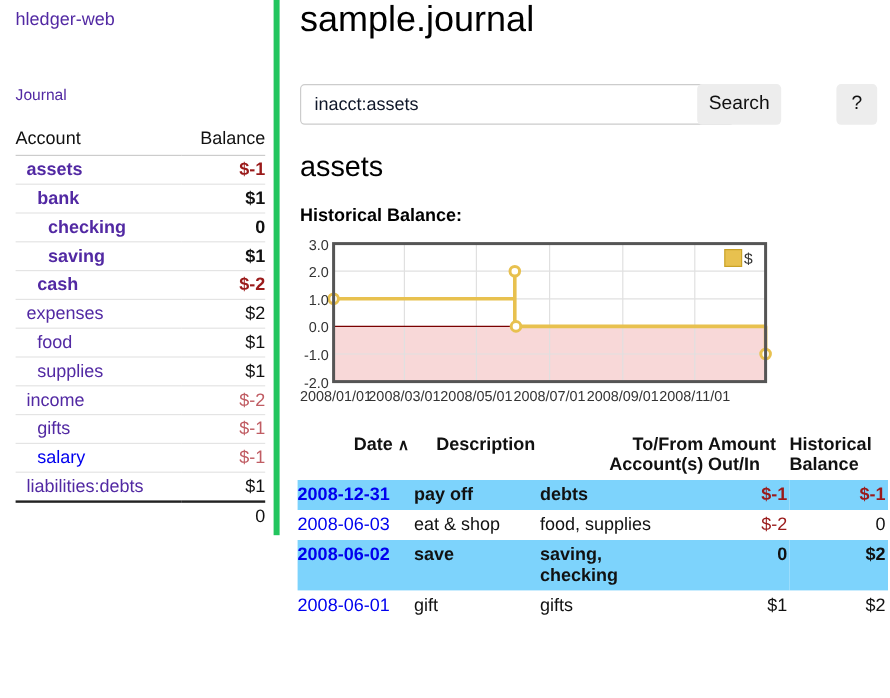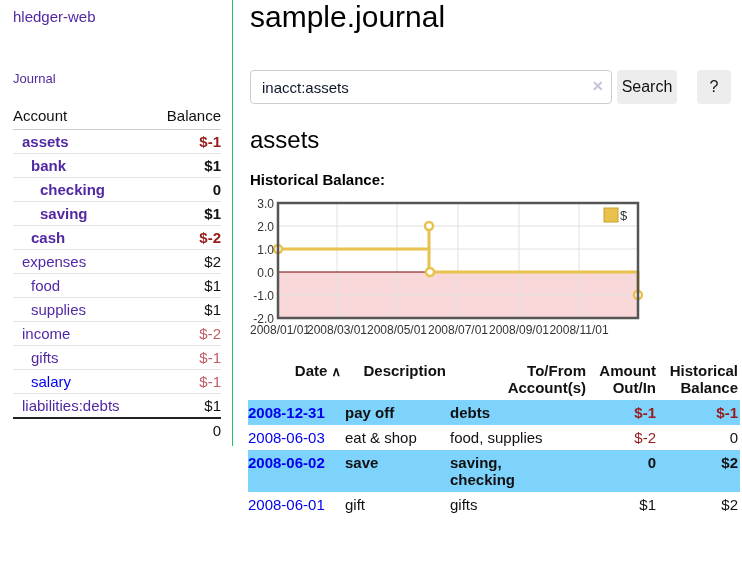--- a/index.html
+++ b/index.html
@@ -2,21 +2,21 @@
 <html><head>
 <meta charset="utf-8">
 <style>
   * { box-sizing: border-box; margin: 0; padding: 0; }
   html, body { width: 742px; height: 582px; background: #fff; overflow: hidden; }
   body { font-family: "Liberation Sans", sans-serif; color: #111; position: relative; }
   a { text-decoration: none; cursor: pointer; }
 
   
   .sidebar { position: absolute; left: 0; top: 0; width: 233px; height: 446px;
-             border-right: 1px solid #22c55e; }
+             border-right: 5px solid #22c55e; }
   .brand { position: absolute; left: 13px; top: 8px; font-size: 15px; color: #5229a3; }
   .journal-link { position: absolute; left: 13px; top: 71px; font-size: 13px; color: #5229a3; }
   .acct-table { position: absolute; left: 13px; top: 104px; width: 208px;
                 border-collapse: collapse; font-size: 15px; }
   .acct-table th { font-weight: 400; padding: 3px 0 5px 0; border-bottom: 1px solid #ccc; }
   .acct-table th.num, .acct-table td.num { text-align: right; }
   .acct-table th.txt { text-align: left; }
   .acct-table td { padding: 3px 0; border-top: 1px solid #e4e4e4; white-space: nowrap; }
   .acct-table tr:first-child td { border-top: none; }
   .acct-table tr.total-row td { border-top: 2px solid #222; }
@@ -34,34 +34,34 @@
                 font-weight: 400; letter-spacing: 0; color: #000000; }
   .search-input { position: absolute; left: 250px; top: 70px; width: 362px; height: 34px;
                   border: 1px solid #ccc; border-radius: 4px; font-size: 15px;
                   padding: 0 28px 0 11px; color: #0f172a;
                   font-family: "Liberation Sans", sans-serif; }
   .clear-icon { position: absolute; left: 592px; top: 78px; font-size: 14px; font-weight: 700;
                 color: #c9c0da; cursor: pointer; }
   .btn { position: absolute; top: 70px; height: 34px; background: #ededed; border: none;
          border-radius: 4px; font-size: 16px; color: #111; cursor: pointer;
          font-family: "Liberation Sans", sans-serif; }
-  .btn-search { left: 617px; width: 60px; }
+  .btn-search { left: 581px; width: 70px; }
   .btn-help { left: 697px; width: 34px; }
   .acct-title { position: absolute; left: 250px; top: 126px; font-size: 24px;
                 font-weight: 400; color: #000; }
   .section-label { position: absolute; left: 250px; top: 171px; font-size: 15px;
                    font-weight: 700; color: #000; }
   .chart-wrap { position: absolute; left: 248px; top: 196px; }
 
   
   .reg-table { position: absolute; left: 248px; top: 358px; width: 492px;
                border-collapse: collapse; font-size: 15px; }
   .reg-table th { font-weight: 700; text-align: right; vertical-align: top;
                   padding: 4px 4px 4px 0; }
-  .reg-table th.num { text-align: right; padding-right: 2px; }
+  .reg-table th.num { text-align: left; padding-right: 2px; }
   .reg-table td { padding: 4px 4px 4px 0; vertical-align: top; white-space: pre-line; }
   .reg-table td.num { text-align: right; white-space: nowrap; padding-right: 2px; }
   .reg-table col.c-date { width: 97px; }
   .reg-table col.c-desc { width: 105px; }
   .reg-table col.c-acct { width: 140px; }
   .reg-table col.c-amt  { width: 68px; }
   .reg-table col.c-bal  { width: 82px; }
   .row-green { background: #7dd3fc; font-weight: bold; }
   .date-link { color: #0000ee; }
   .sort-icon { font-weight: 700; font-size: 13px; }

